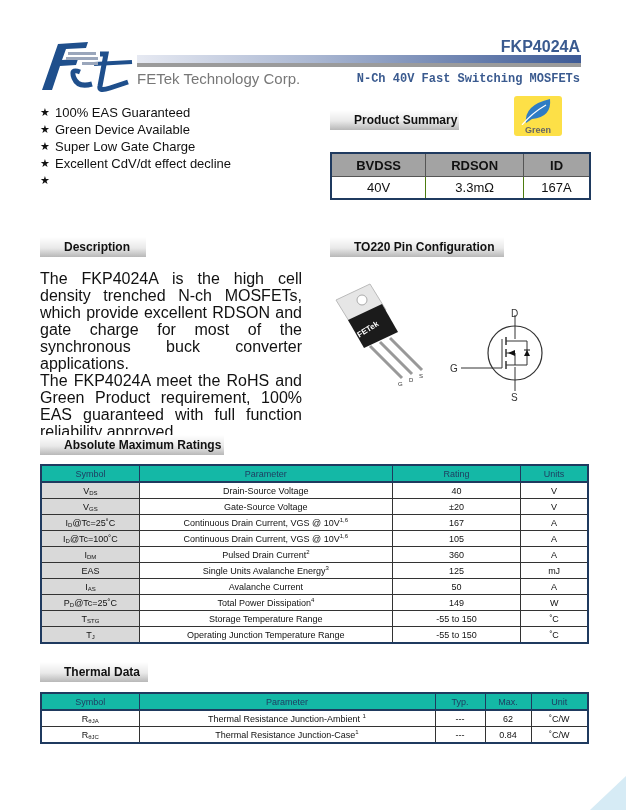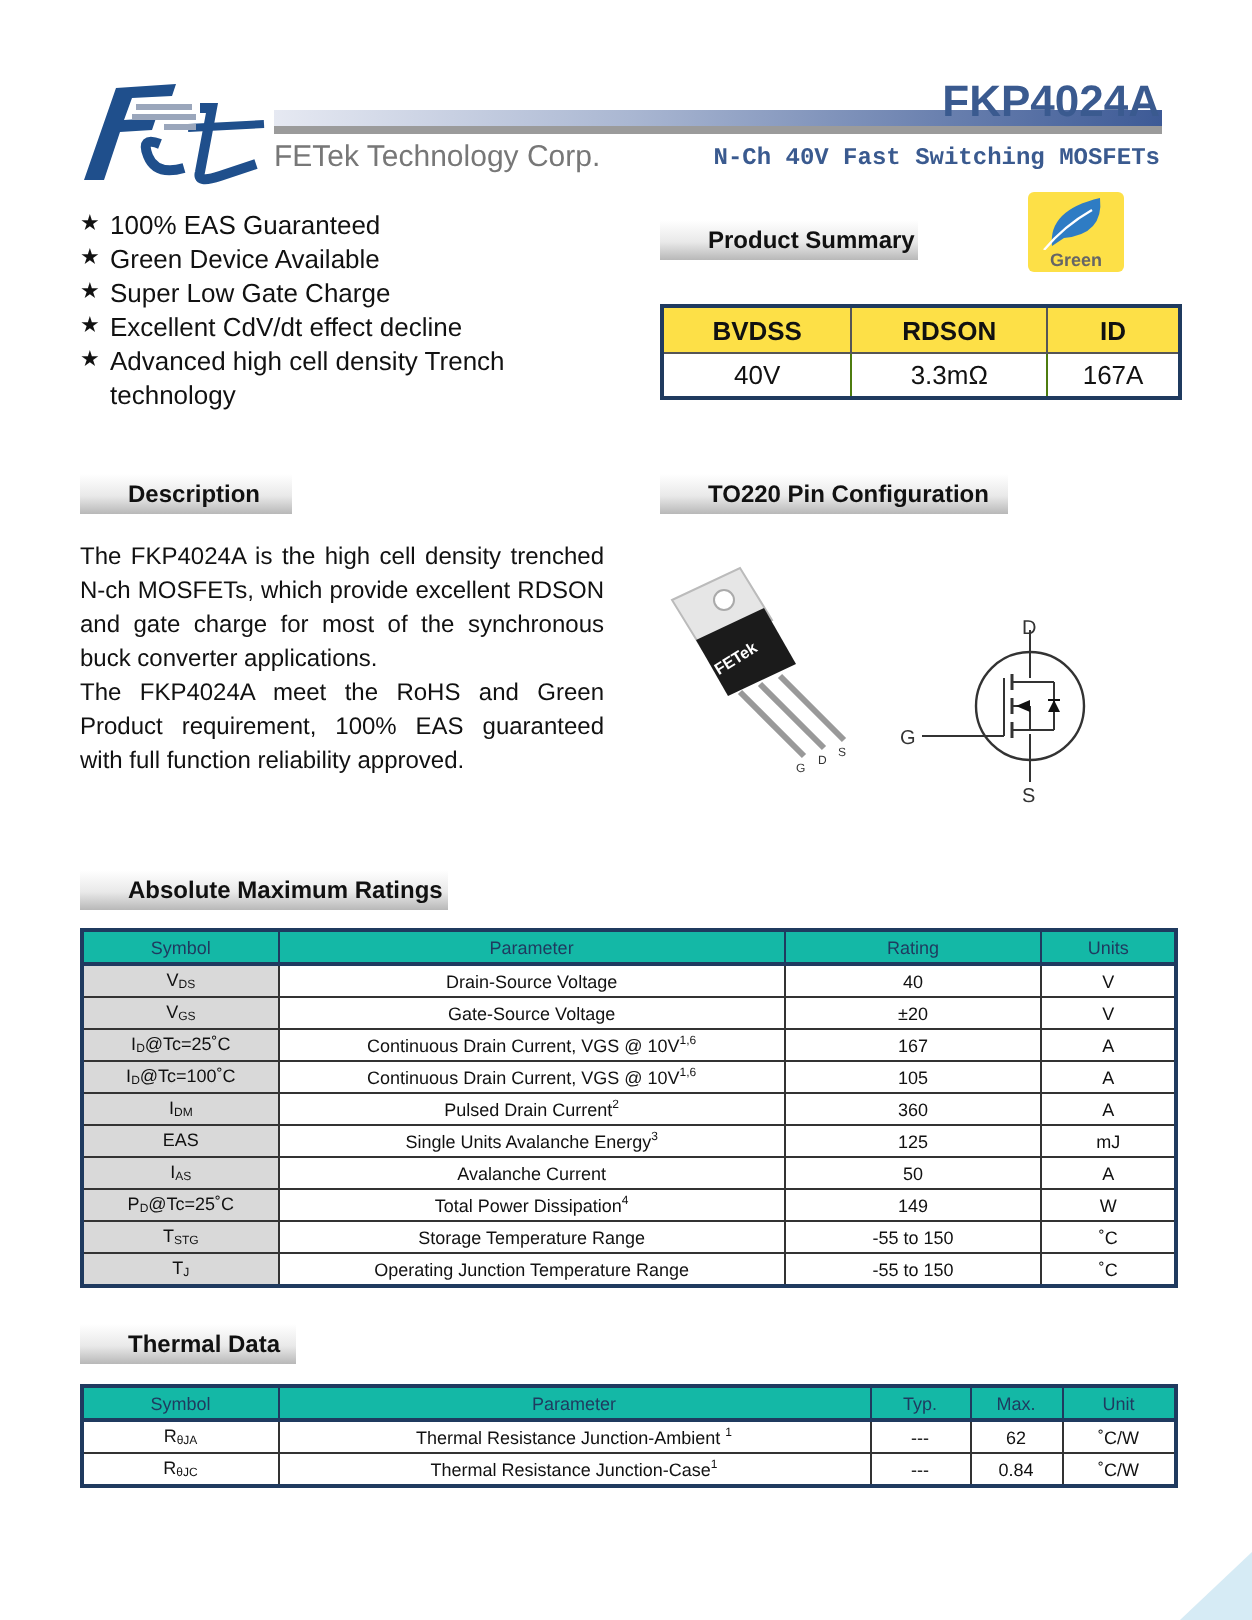--- a/index.html
+++ b/index.html
@@ -3,37 +3,37 @@
 <meta charset="utf-8">
 <style>
   html, body { margin:0; padding:0; }
   body { width:626px; height:810px; background:#fff; position:relative; overflow:hidden; font-family:"Liberation Sans", sans-serif; color:#111; }
   .abs { position:absolute; }
   
   .logo { left:40px; top:38px; width:100px; height:56px; }
   .bar-grad { left:137px; top:55px; width:444px; height:8px; background:linear-gradient(90deg,#e6e9f2 0%,#aab7d2 40%,#3d5a96 100%); }
   .bar-gray { left:137px; top:63px; width:444px; height:4px; background:#9b9b9b; }
   .corp { left:137px; top:70px; font-size:15px; color:#777; }
-  .part { right:46px; top:38px; font-size:22px; font-weight:bold; color:#3a5a8f; }
+  .part { right:46px; top:38px; font-size:16px; font-weight:bold; color:#3a5a8f; }
   .subtitle { right:46px; top:72px; font-size:12px; font-weight:bold; color:#3a5a8f;font-family:Liberation Mono, monospace; }
   
   .features { left:40px; top:104px; font-size:13px; line-height:17px; list-style:none; margin:0; padding:0; width:270px; }
   .features li { position:relative; padding-left:15px; }
   .features li .star { position:absolute; left:0; top:0; font-size:11px; }
   
   .sec { height:20px; line-height:20px; font-size:12px; font-weight:bold; padding-left:24px; background:linear-gradient(180deg,#ffffff 0%,#e9e9e9 55%,#b8b8b8 100%); }
   
   table { border-collapse:collapse; }
   .sum { left:330px; top:152px; width:261px; border:2px solid #1f3a5f; font-size:13px; }
-  .sum th { background:#fde047; font-weight:bold; height:20px; border:1px solid #555; }
+  .sum th { background:#a3a3a3; font-weight:bold; height:20px; border:1px solid #555; }
   .sum td { text-align:center; height:19px; border:1px solid #4d7c0f; }
   .green-badge { left:514px; top:96px; width:48px; height:40px; background:#fde047; border-radius:3px; }
   .green-badge span { position:absolute; bottom:1px; left:0; right:0; text-align:center; font-size:9px; font-weight:bold; color:#666; }
   
-  .desc { left:40px; top:270px; width:262px; font-size:12px; line-height:17px; text-align:justify; margin:0; }
+  .desc { left:40px; top:270px; width:262px; font-size:16px; line-height:17px; text-align:justify; margin:0; }
   .desc p { margin:0; }
   
   .rt { border:2px solid #1f3a5f; font-size:9px; width:549px; }
   .rt th { background:#14b8a6; color:#1f3a5f; font-weight:normal; height:15px; border:1px solid #1f3a5f; border-bottom:2px solid #1f3a5f; padding:0; }
   .rt td { height:15px; padding:0; text-align:center; border:1px solid #333; }
   .rt td.sym { background:#d9d9d9; }
   sub { font-size:6px; vertical-align:-1px; }
   sup { font-size:6px; vertical-align:4px; }
   .corner { right:0; bottom:0; width:0; height:0; border-left:36px solid transparent; border-bottom:34px solid #d6ebf5; }
 </style>
@@ -55,21 +55,21 @@
 <div class="abs bar-gray"></div>
 <div class="abs corp">FETek Technology Corp.</div>
 <div class="abs part">FKP4024A</div>
 <div class="abs subtitle">N-Ch 40V Fast Switching MOSFETs</div>
 
 <ul class="abs features">
   <li><span class="star">★</span><span>100% EAS Guaranteed</span></li>
   <li><span class="star">★</span><span>Green Device Available</span></li>
   <li><span class="star">★</span><span>Super Low Gate Charge</span></li>
   <li><span class="star">★</span><span>Excellent CdV/dt effect decline</span></li>
-  <li><span class="star">★</span><span>Advanced high cell density Trench technology</span></li>
+  <li><span class="star">★</span></li>
 </ul>
 
 <div class="abs sec" style="left:330px;top:110px;width:105px;">Product Summary</div>
 <div class="abs green-badge">
   <svg style="position:absolute;left:6px;top:1px;" width="36" height="28" viewBox="0 0 36 28">
     <path d="M6 26 Q4 8 30 2 Q32 20 12 22 Z" fill="#2e7cc4"></path>
     <path d="M2 28 Q12 16 26 8" stroke="#fff" stroke-width="1.2" fill="none"></path>
   </svg>
   <span>Green</span>
 </div>

